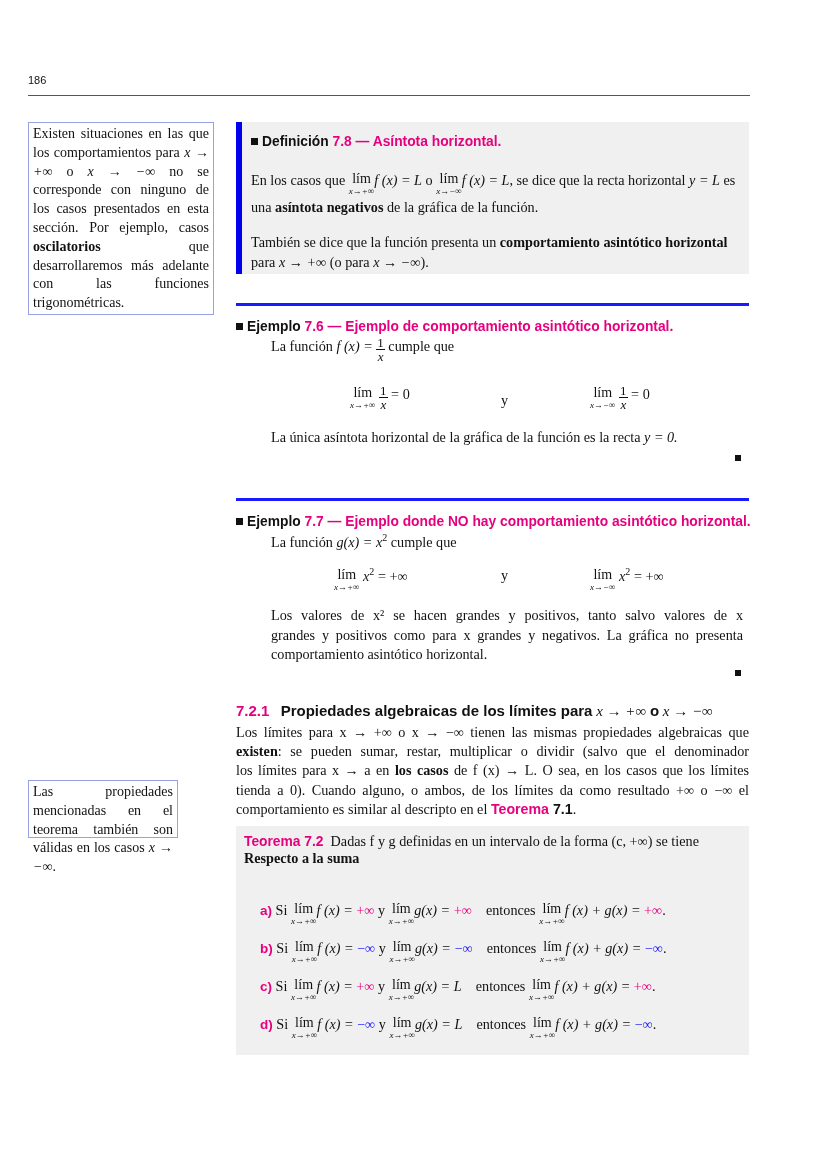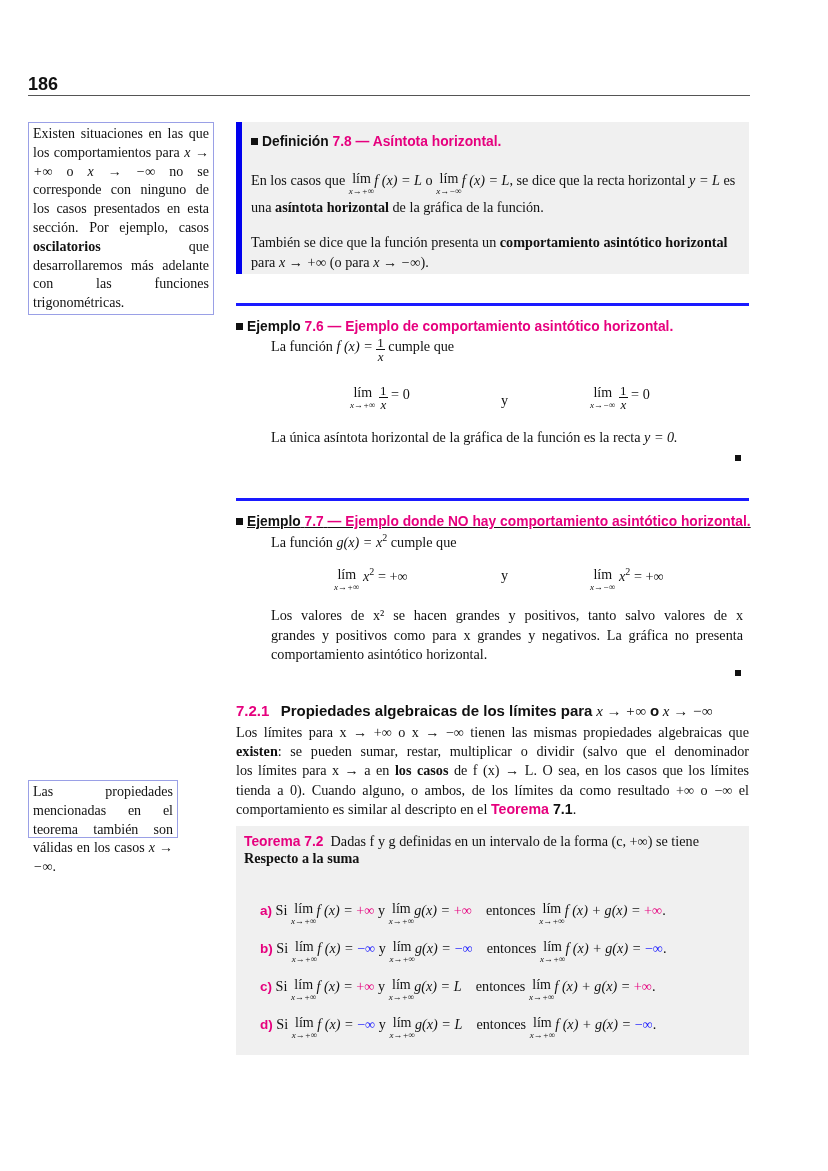--- a/index.html
+++ b/index.html
@@ -1,20 +1,20 @@
 <!DOCTYPE html>
 <html><head>
 <meta charset="utf-8">
 <style>
   html, body { margin: 0; padding: 0; background: #ffffff; }
   body { width: 828px; height: 1171px; position: relative; overflow: hidden;
          font-family: "Liberation Serif", serif; color: #111; font-size: 14.2px; }
   .sans { font-family: "Liberation Sans", sans-serif; }
   .abs { position: absolute; }
-  .page-num { left: 28px; top: 74px; font-family: "Liberation Sans", sans-serif; font-weight: bold; font-size: 18px; }
+  .page-num { left: 28px; top: 74px; font-family: "Liberation Sans", sans-serif; font-weight: normal; font-size: 11px; }
   .header-rule { left: 28px; top: 95px; width: 722px; height: 1px; background: #555; }
   .margin-note { border: 1px solid #9aa0e6; padding: 2px 4px; line-height: 18.8px; text-align: justify; font-size: 14px; box-sizing: border-box; }
   .pink { color: #e6007e; }
   .blue { color: #1a1aff; }
   .defbox { left: 236px; top: 122px; width: 513px; height: 152px; background: #f0f0f0; border-left: 6px solid #0000ee; box-sizing: border-box; padding: 10px 12px 0 9px; }
   .hdr { font-family: "Liberation Sans", sans-serif; font-weight: bold; font-size: 13.8px; }
   .bullet { display: inline-block; width: 7px; height: 7px; background: #111; margin-right: 4px; vertical-align: 1px; }
   p { margin: 0; }
   .lim { display: inline-block; text-align: center; vertical-align: -9px; line-height: 1; }
   .lim .l { display: block; font-size: 14px; }
@@ -43,21 +43,21 @@
   <div class="hdr" style="margin-top:2px;">
     <span class="bullet"></span><span>Definición</span> <span class="pink">7.8</span> <span class="pink">— Asíntota horizontal.</span>
   </div>
   <p style="margin-top:20px; line-height:22px;">
     <span>En los casos que</span>
     <span class="lim"><span class="l">lím</span><span class="s">x→+∞</span></span><span class="it">f (x) = L</span>
     <span>o</span>
     <span class="lim"><span class="l">lím</span><span class="s">x→−∞</span></span><span class="it">f (x) = L</span><span>, se dice que la recta horizontal</span>
     <span class="it">y = L</span>
     <span>es una</span>
-    <b>asíntota horizontal</b>
+    <b>asíntota negativos</b>
     <span>de la gráfica de la función.</span>
   </p>
   <p style="margin-top:14px; line-height:20px;">
     <span>También se dice que la función presenta un</span>
     <b>comportamiento asintótico horizontal</b>
     <span>para</span>
     <span class="it">x → +∞</span>
     <span>(o para</span>
     <span class="it">x → −∞</span><span>).</span>
   </p>
@@ -84,21 +84,21 @@
   <span class="frac"><span class="n">1</span><span class="d">x</span></span>
   <span>= 0</span>
 </div>
 <div class="abs" style="left:271px; top:429px;">
   <span>La única asíntota horizontal de la gráfica de la función es la recta</span>
   <span class="it">y = 0.</span>
 </div>
 <div class="abs qed" style="left:735px; top:455px;"></div>
 
 <div class="abs bluerule" style="top:498px;"></div>
-<div class="abs hdr" style="left:236px; top:514px;text-decoration:underline;">
+<div class="abs hdr" style="left:236px; top:514px;">
   <span class="bullet"></span><span>Ejemplo</span> <span class="pink">7.7</span> <span class="pink">— Ejemplo donde NO hay comportamiento asintótico horizontal.</span>
 </div>
 <div class="abs" style="left:271px; top:532px;">
   <span>La función</span>
   <span class="it">g(x) = x</span><sup>2</sup>
   <span>cumple que</span>
 </div>
 <div class="abs" style="left:334px; top:566px;">
   <span class="lim"><span class="l">lím</span><span class="s">x→+∞</span></span>
   <span class="it">x</span><sup>2</sup>

